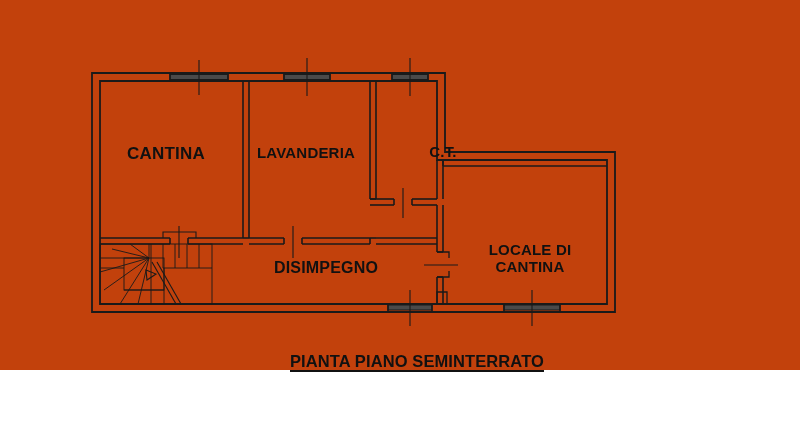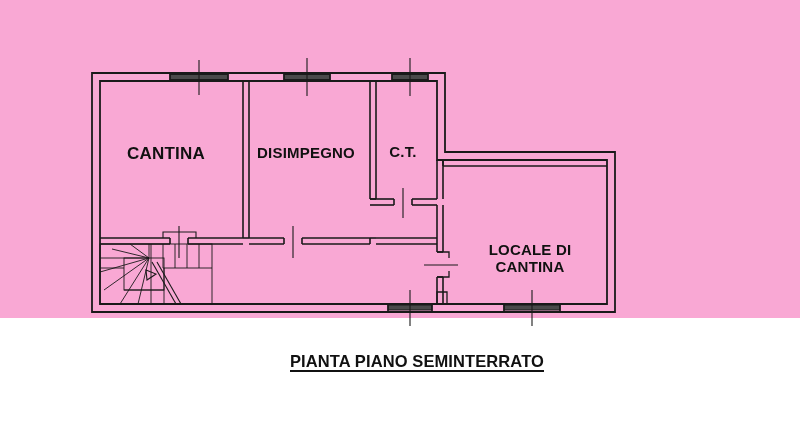--- a/index.html
+++ b/index.html
@@ -9,22 +9,22 @@
   }
   body {
     width: 800px;
     height: 422px;
     overflow: hidden;
     font-family: "Liberation Sans", sans-serif;
   }
   #plan-root {
     position: relative;
     width: 800px;
-    height: 318px;
-    background: #f9a8d4;
+    height: 370px;
+    background: #c2410c;
   }
   #floorplan-svg {
     position: absolute;
     left: 0;
     top: 0;
     width: 800px;
     height: 422px;
     display: block;
   }
   .room-label {
@@ -32,21 +32,21 @@
     font-family: "Liberation Sans", sans-serif;
     font-weight: bold;
     color: #111111;
     white-space: nowrap;
     text-align: center;
     letter-spacing: 0.2px;
     line-height: 1.12;
   }
   .room-label.lbl-cantina     { left: 106px; top: 144px; width: 120px; font-size: 17px; }
   .room-label.lbl-lavanderia  { left: 246px; top: 145px; width: 120px; font-size: 15px; }
-  .room-label.lbl-ct          { left: 371px; top: 144px; width: 64px;  font-size: 15px; }
+  .room-label.lbl-ct          { left: 371px; top: 144px; width: 64px;  font-size: 15px; padding-left: 40px; }
   .room-label.lbl-sgombero    { left: 452px; top: 196px; width: 156px; font-size: 15px; margin-top: 46px; }
   .room-label.lbl-disimpegno  { left: 250px; top: 259px; width: 152px; font-size: 16px; }
 
   #plan-title {
     position: absolute;
     left: 0;
     top: 352px;
     width: 800px;
     text-align: center;
     font-family: "Liberation Sans", sans-serif;
@@ -216,27 +216,28 @@
 
       <g stroke="#1a1a1a" stroke-width="1.3">
         <path d="M 437 304 L 437 292 L 447 292 L 447 304"></path>
       </g>
 
     </g>
   </svg>
 
   <div class="room-label lbl-cantina">CANTINA</div>
 
-  <div class="room-label lbl-lavanderia">DISIMPEGNO</div>
+  <div class="room-label lbl-lavanderia">LAVANDERIA</div>
 
   <div class="room-label lbl-ct">C.T.</div>
 
   <div class="room-label lbl-sgombero">
     <div>LOCALE DI</div>
     <div>CANTINA</div>
   </div>
 
+  <div class="room-label lbl-disimpegno">DISIMPEGNO</div>
 
   <div id="plan-title">
     <span class="underlined">PIANTA PIANO SEMINTERRATO</span>
   </div>
 
 </div>
 
 </body></html>

